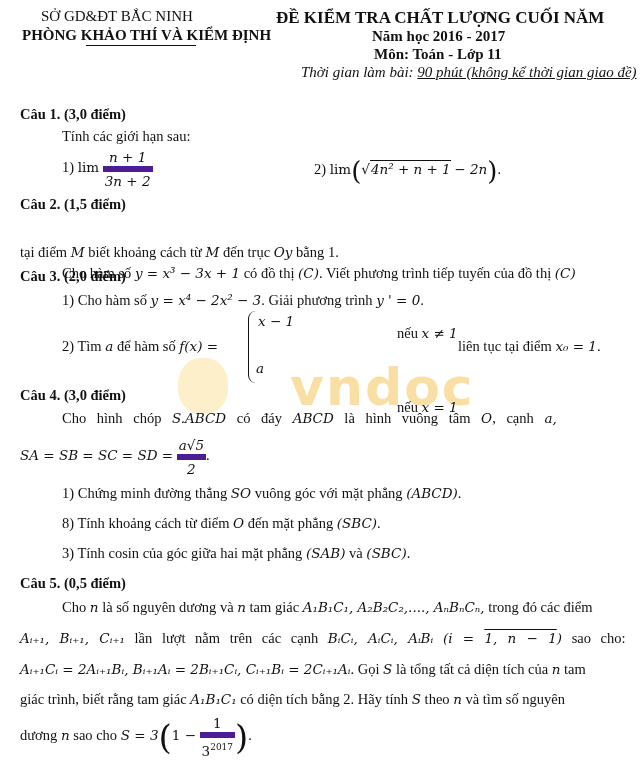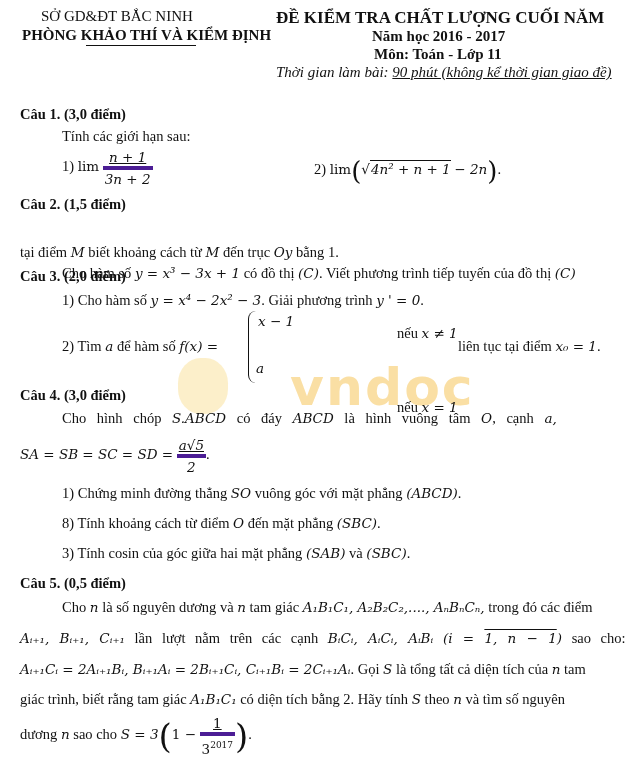--- a/index.html
+++ b/index.html
@@ -3,26 +3,26 @@
 <meta charset="utf-8">
 <style>
   html, body { margin: 0; padding: 0; }
   body {
     width: 640px; height: 762px; overflow: hidden; background: #ffffff;
     font-family: "Liberation Serif", serif; color: #111; position: relative;
     font-size: 14.5px;
   }
   .abs { position: absolute; white-space: nowrap; }
   .b { font-weight: bold; }
-  .i { font-style: italic; }
+  .i { font-style: italic; margin-left: 25px; }
   .m { font-family: "DejaVu Serif", "Liberation Serif", serif; font-style: italic; font-size: 13.5px; }
   .mn { font-family: "DejaVu Serif", "Liberation Serif", serif; font-size: 13.5px; }
   .frac { display: inline-block; vertical-align: middle; text-align: center; }
   .frac > span { display: block; padding: 0 2px; line-height: 18px; }
-  .frac > .num { border-bottom: 4px solid #4c1d95; text-decoration: underline; }
+  .frac > .num { border-bottom: 6px solid #4c1d95; }
   .sqrt { border-top: 1px solid #111; padding-left: 1px; }
   sub, sup { font-size: 9px; }
   .paren { font-size: 26px; font-weight: normal; vertical-align: middle; font-family: "DejaVu Serif", serif; }
   .bigparen { font-size: 34px; font-family: "DejaVu Serif", serif; vertical-align: middle; font-weight: 200; }
   .watermark { position: absolute; left: 290px; top: 357px; font-family: "DejaVu Sans", sans-serif; font-weight: bold; font-size: 52px; color: #f6c55a; opacity: 0.55; letter-spacing: 2px; }
   .wm-mascot { position: absolute; left: 178px; top: 358px; width: 50px; height: 56px; border-radius: 45%; background: #f9dc8a; opacity: 0.45; }
   .brace { position: absolute; left: 248px; top: 311px; width: 8px; height: 72px; border-left: 1.5px solid #111; border-top-left-radius: 8px; border-bottom-left-radius: 8px; }
 </style>
 </head>
 <body>

